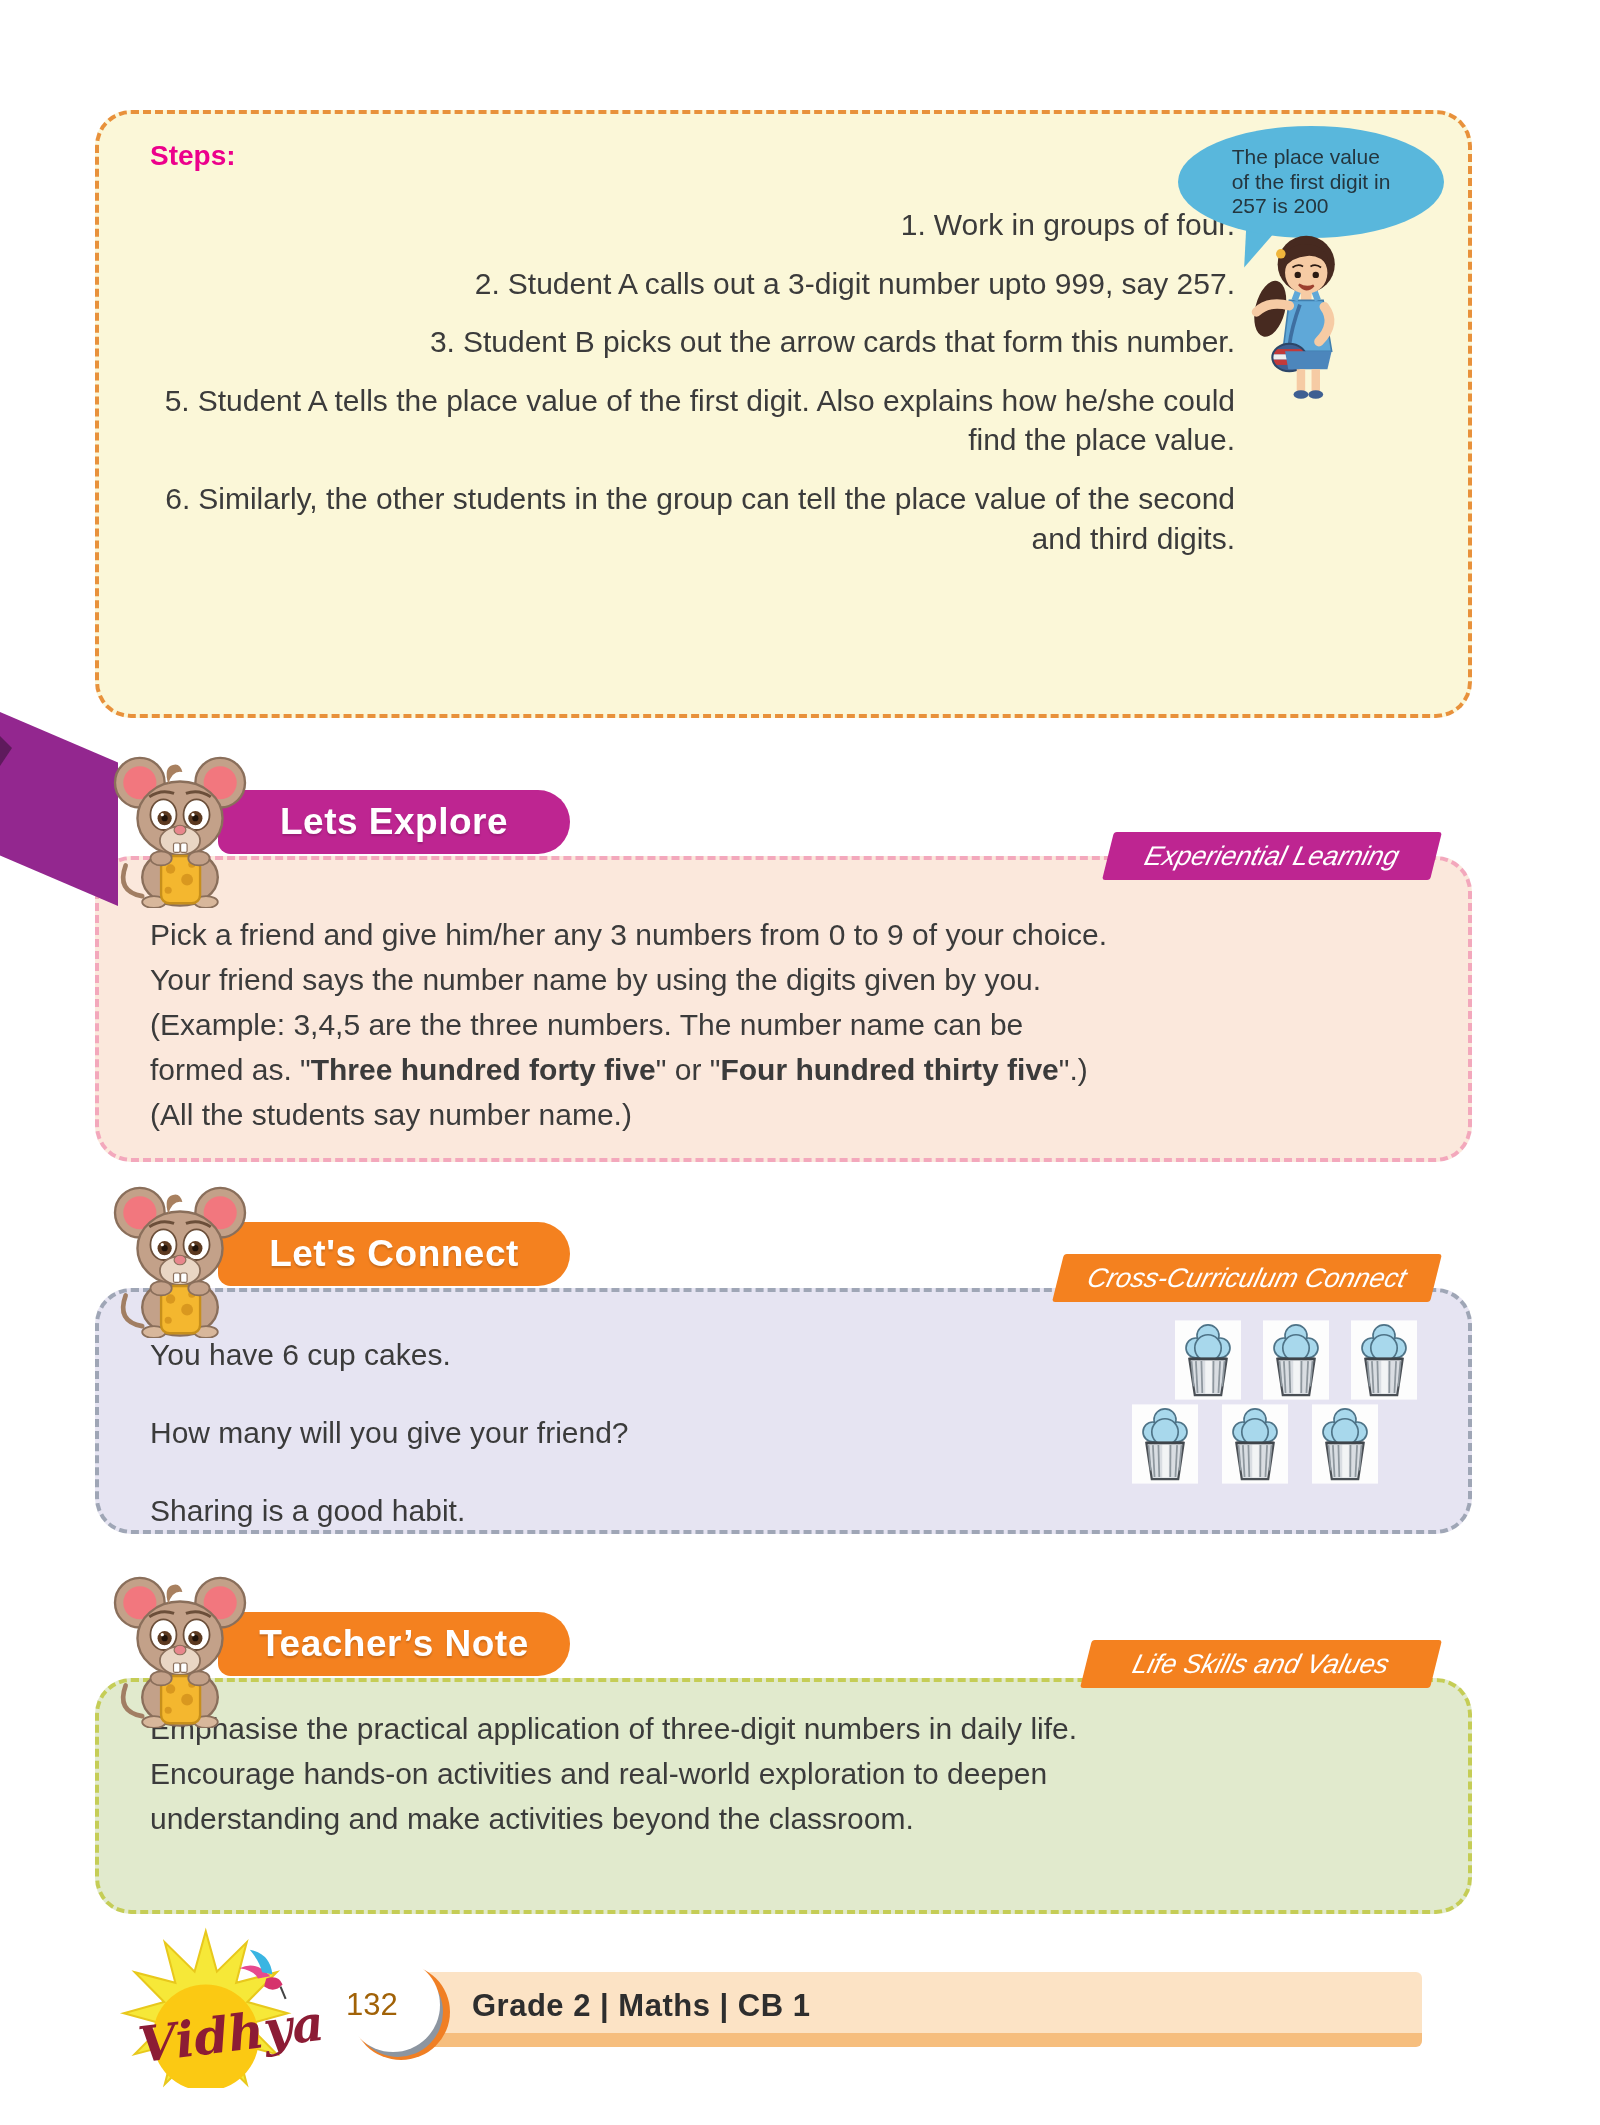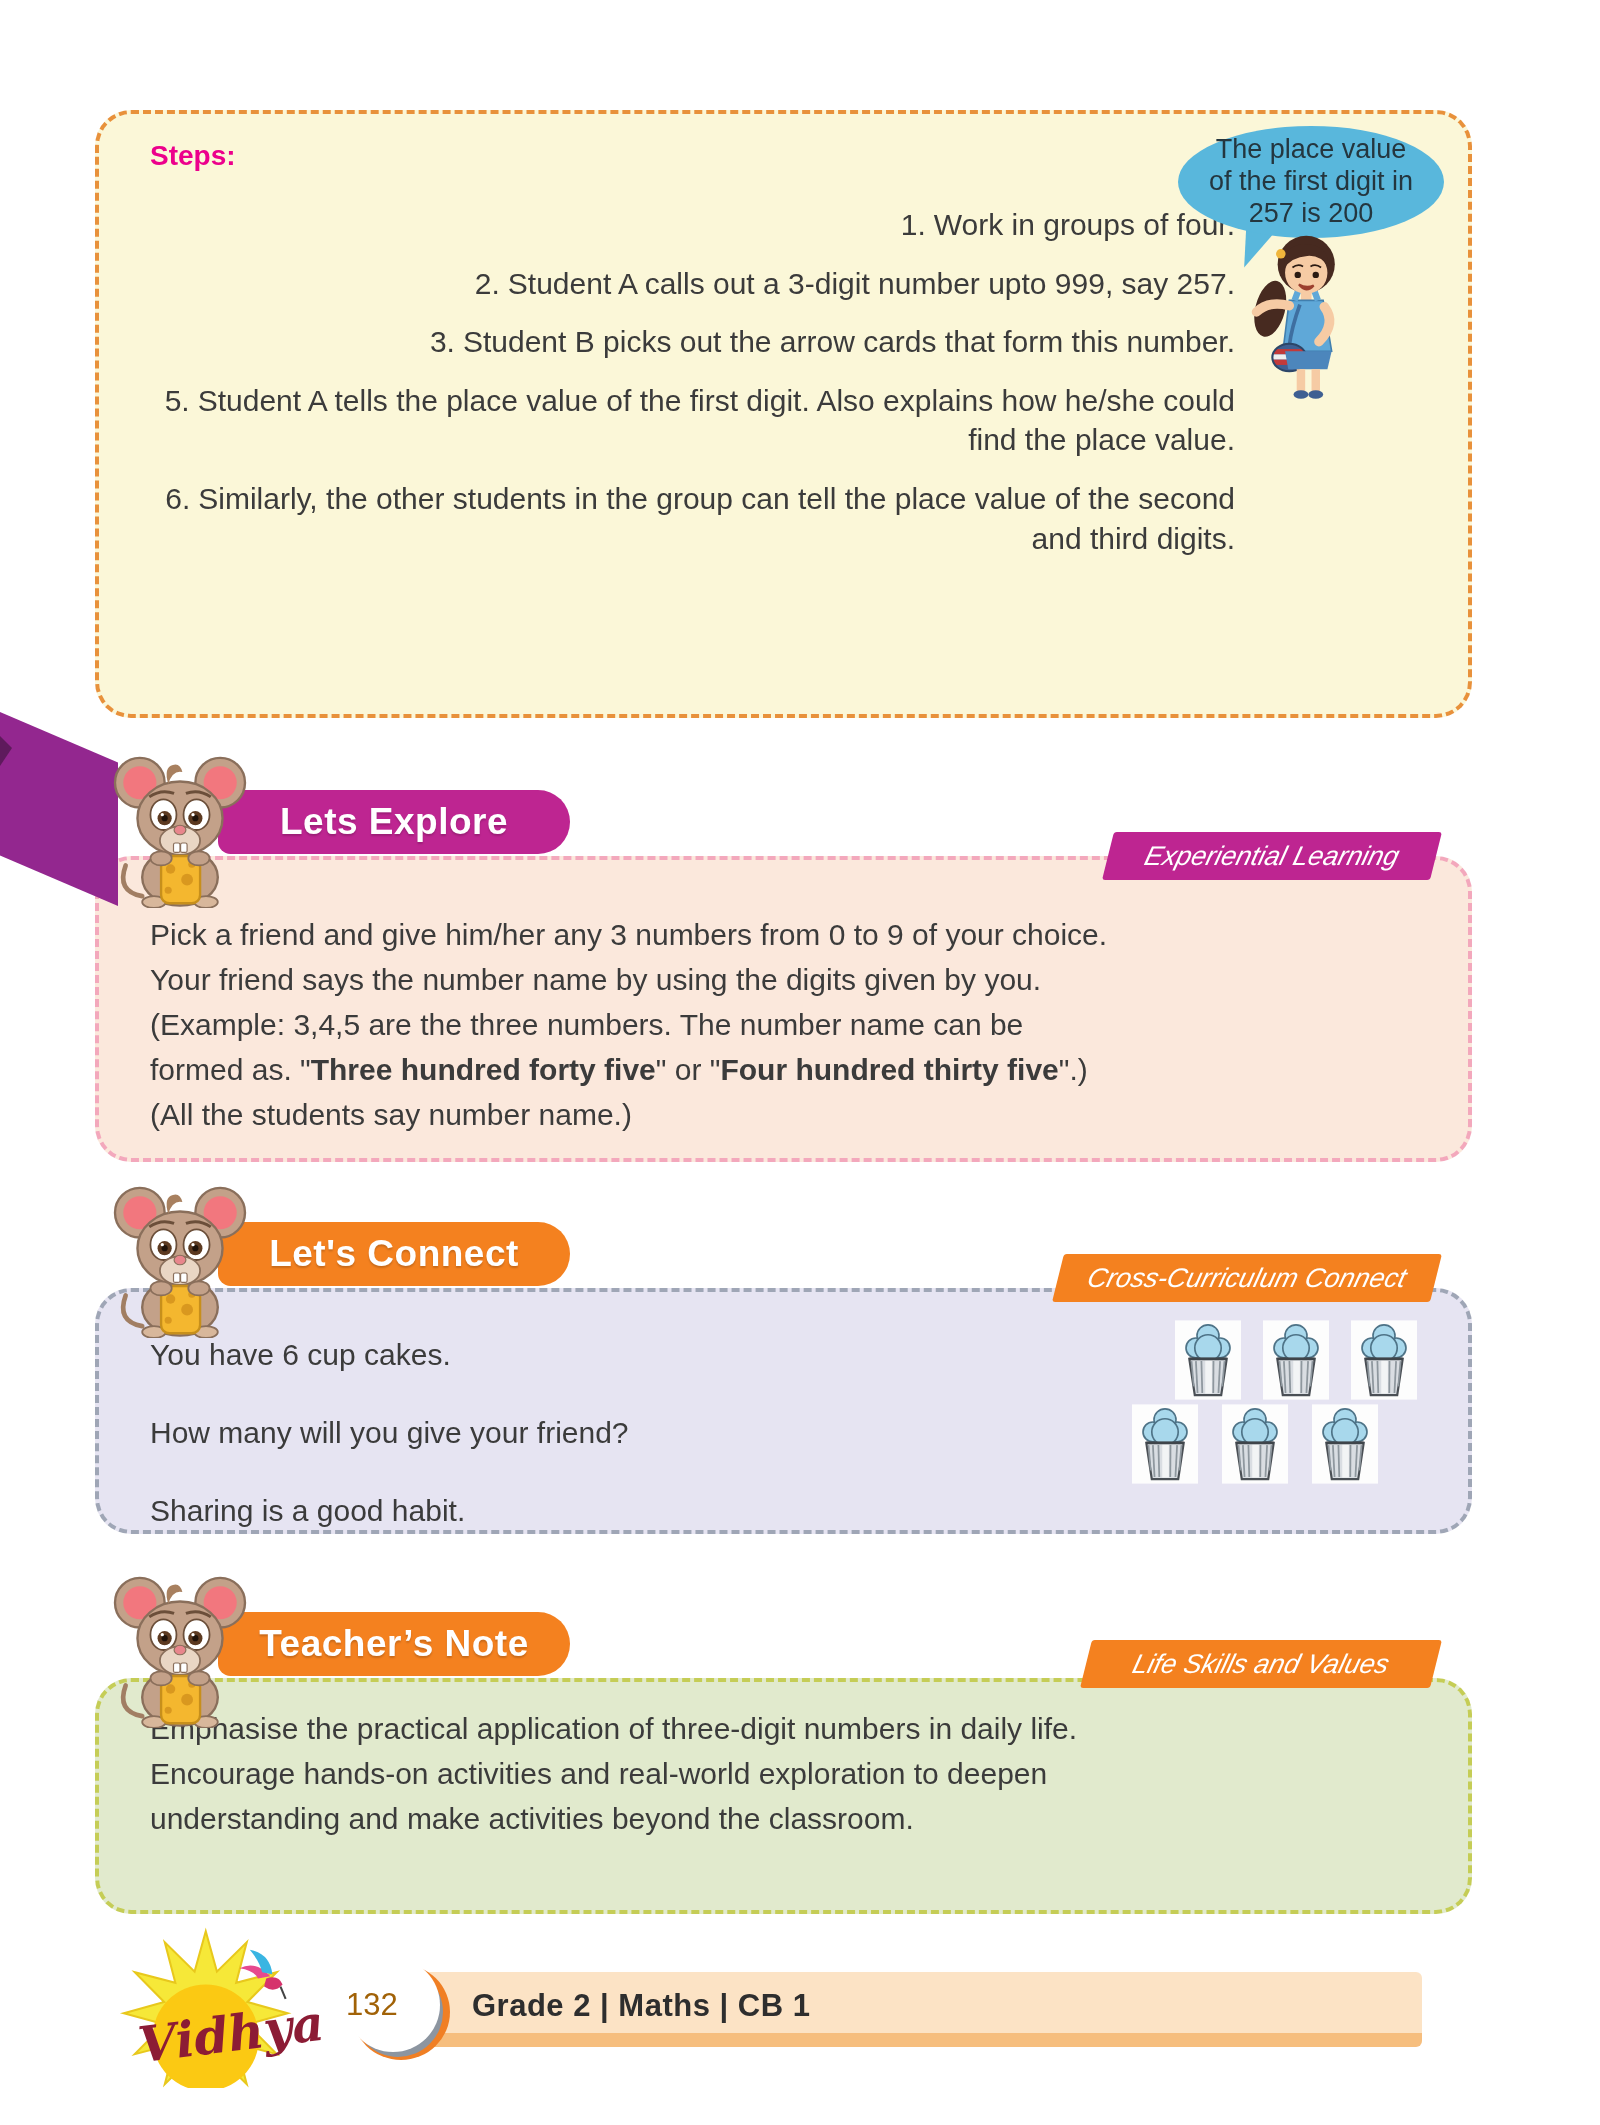--- a/index.html
+++ b/index.html
@@ -16,21 +16,21 @@
   }
   .steps-heading{left:150px;top:140px;font-size:28px;font-weight:bold;color:#EC008C;}
   .steps-list{left:150px;top:205px;width:1085px;font-size:30px;line-height:1.32;color:#3b3b3b;}
   .steps-list .step{margin:0 0 19px 0;padding-left:44px;text-indent:-44px;text-align:right;}
   .steps-list .num{margin-right:8px;}
 
   
   .bubble{
     left:1178px;top:126px;width:266px;height:112px;background:#59B7DC;
     border-radius:50%;display:flex;align-items:center;justify-content:center;
-    text-align:center;font-size:27px;line-height:1.18;color:#24363F;z-index:3;
+    font-size:21px;line-height:1.18;color:#24363F;z-index:3;
   }
   .bubble-tail{
     left:1238px;top:218px;width:0;height:0;z-index:2;
     border-left:14px solid transparent;border-right:22px solid transparent;
     border-top:52px solid #59B7DC;transform:rotate(18deg);
   }
   .girl{left:1238px;top:222px;width:128px;height:180px;z-index:4;}
 
   
   .ribbon{

